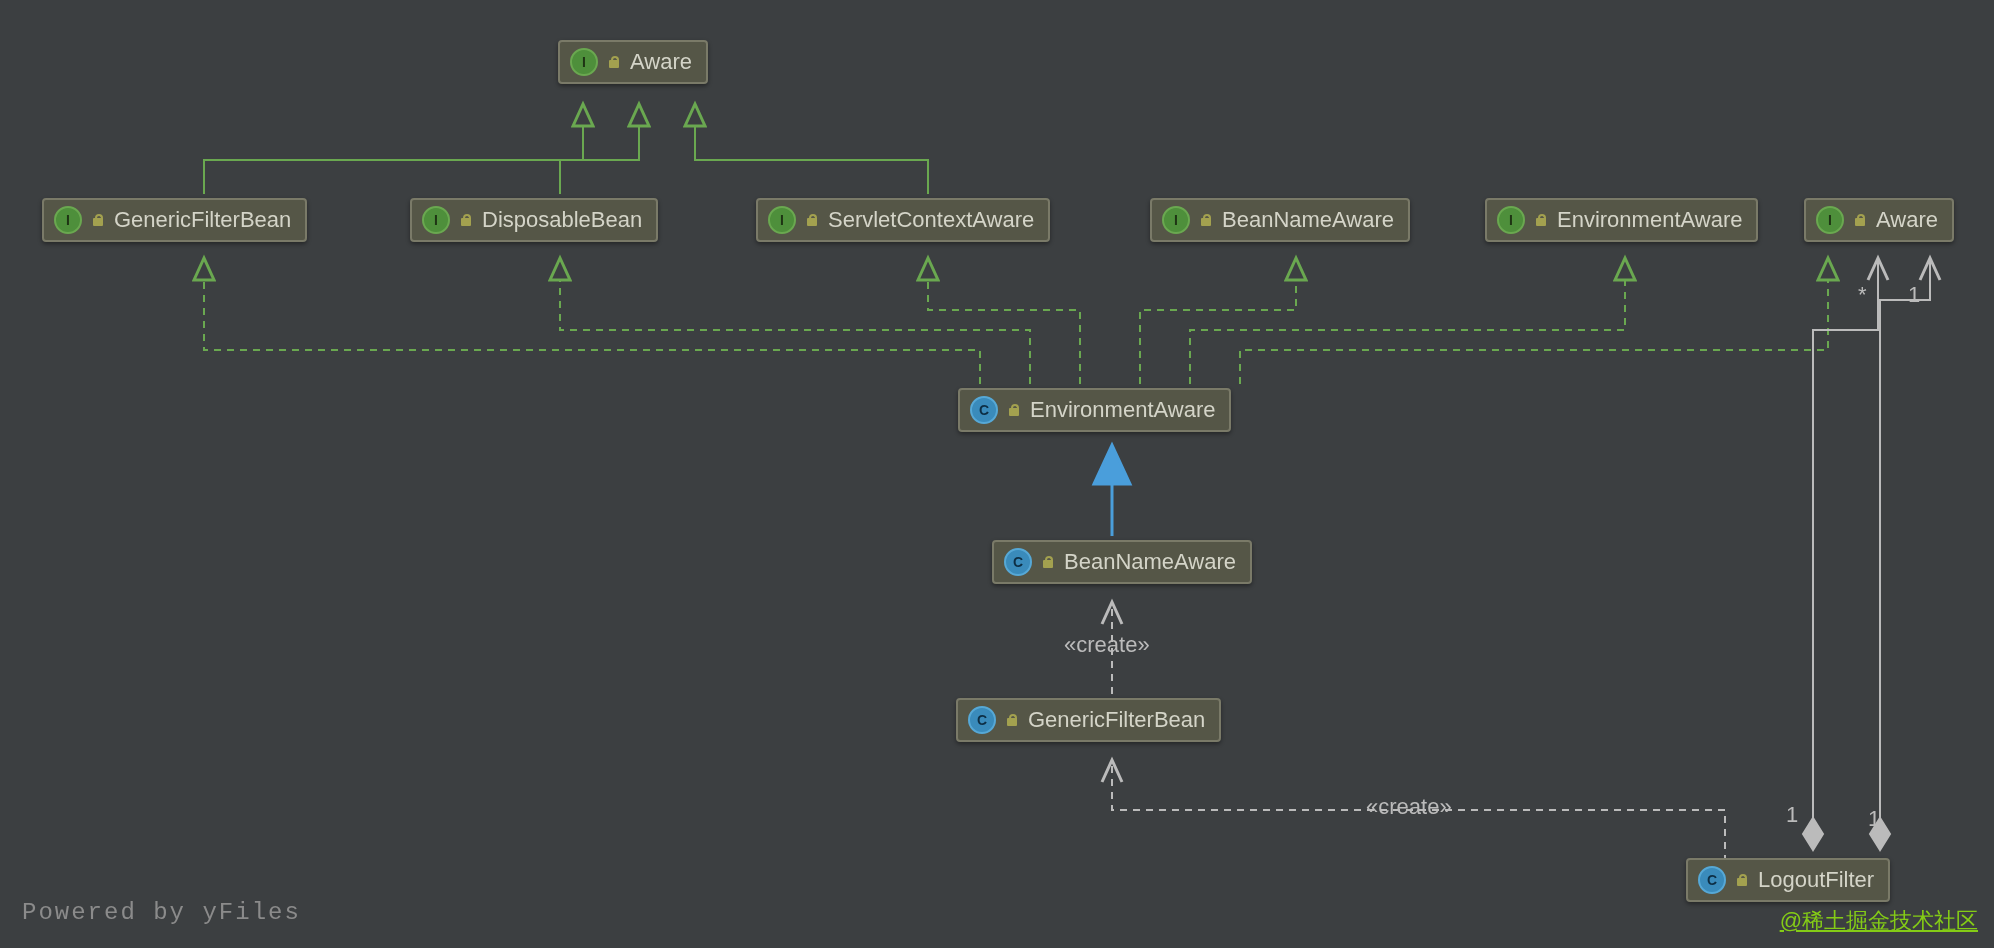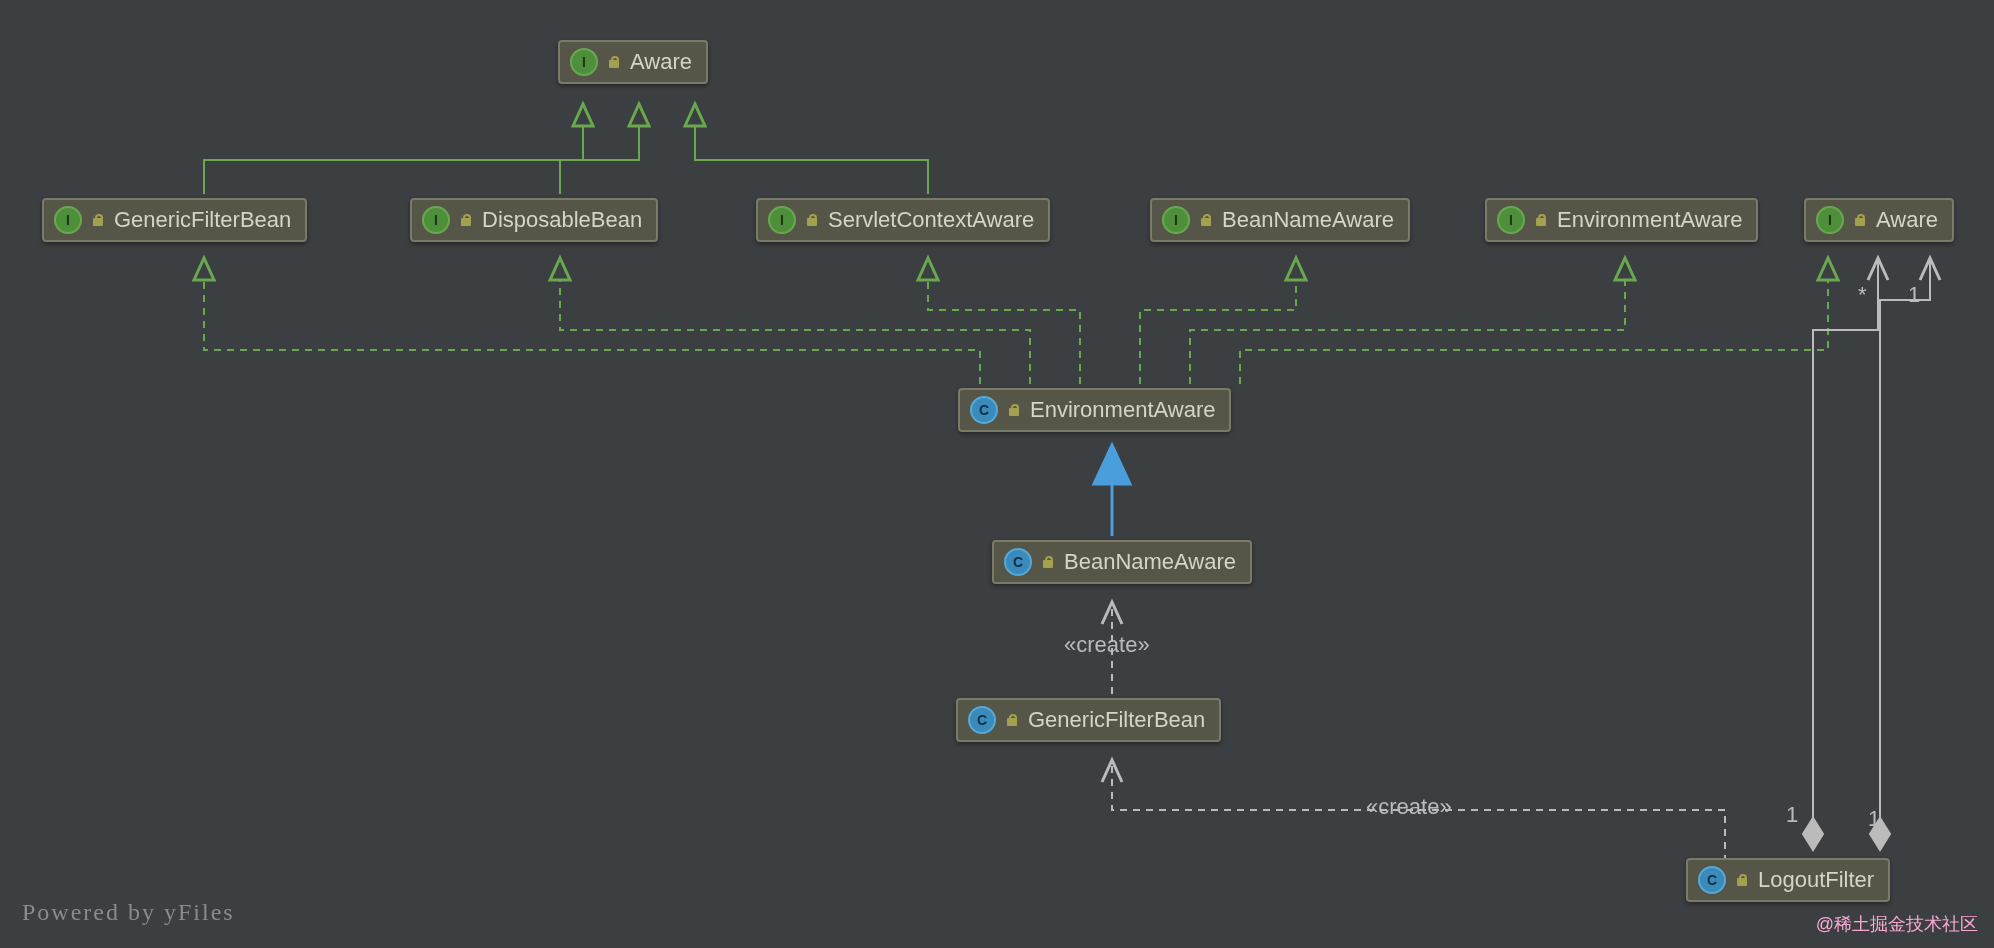--- a/index.html
+++ b/index.html
@@ -71,28 +71,29 @@
     color: #d4d4c8;
     white-space: nowrap;
   }
   .footer-left {
     position: absolute;
     left: 22px;
     bottom: 22px;
     font-size: 24px;
     letter-spacing: 2px;
     color: #8b8b8b;
-    font-family: Liberation Serif, serif;
+    font-family: Liberation Mono, monospace;
   }
   .footer-right {
     position: absolute;
     right: 16px;
     bottom: 12px;
-    font-size: 18px;
-    color: #f9a8d4;
+    font-size: 22px;
+    color: #84cc16;
+    text-decoration: underline;
   }
   svg.edges {
     position: absolute;
     left: 0; top: 0;
     width: 1994px;
     height: 948px;
     pointer-events: none;
   }
   .edge-label {
     position: absolute;

